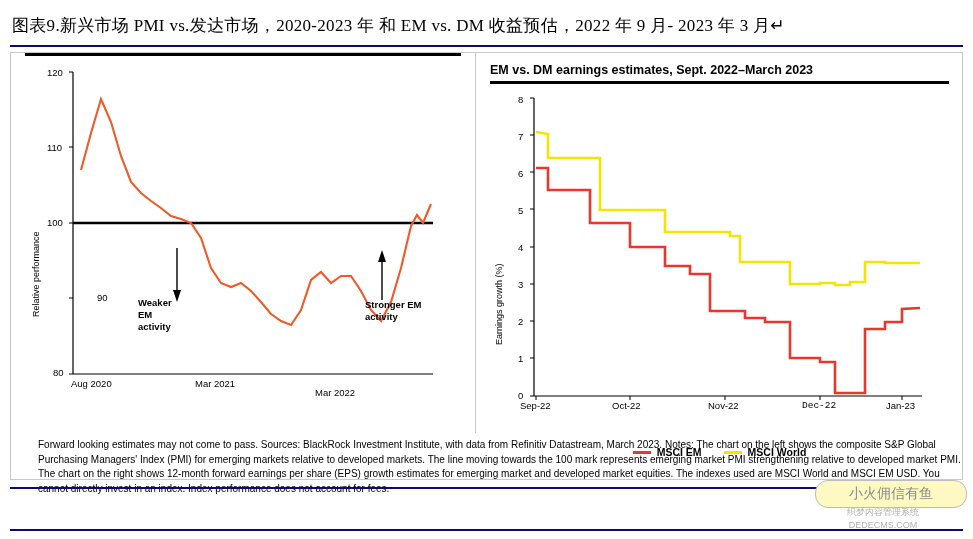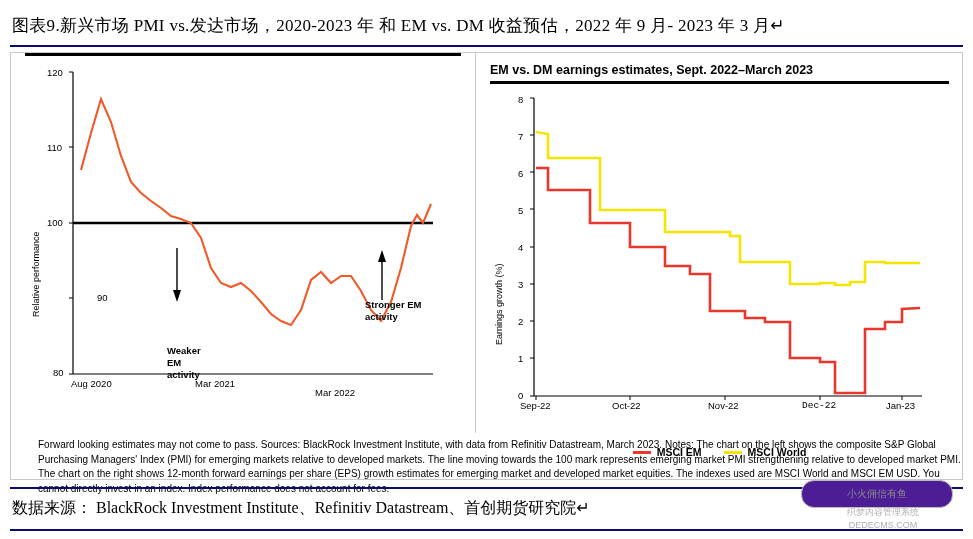--- a/index.html
+++ b/index.html
@@ -79,24 +79,24 @@
   
   .src-rule-top{position:absolute;left:10px;top:487px;width:953px;height:2px;background:#0b0b6b;}
   .src-rule-bot{position:absolute;left:10px;top:529px;width:953px;height:2px;background:#0b0b6b;}
   .source{
     position:absolute;left:12px;top:498px;width:800px;
     font-family:"Liberation Serif", serif;font-size:16px;color:#000;
   }
 
   
   .wm-circle{
-    position:absolute;right:20px;top:480px;
+    position:absolute;right:6px;top:480px;
     width:150px;height:26px;border:1px solid #bdbdbd;border-radius:13px;
-    font-size:10px;color:#8a8a8a;display:flex;align-items:center;justify-content:center;
-    background:#4c1d95;
+    font-size:14px;color:#8a8a8a;display:flex;align-items:center;justify-content:center;
+    background:#fef9c3;
   }
   .wm-sub{
     position:absolute;right:20px;top:506px;width:140px;text-align:center;
     font-size:9px;color:#b0b0b0;line-height:1.4;
   }
   .wm-ghost{
     position:absolute;left:180px;top:455px;font-size:13px;color:#efefef;letter-spacing:3px;
   }
 </style>
 </head>
@@ -135,21 +135,21 @@
           <line x1="44" y1="312" x2="48" y2="312" stroke="#000" stroke-width="1"></line>
 
           <polyline fill="none" stroke="#f05a28" stroke-width="2.1" points="56,108 66,71 76,37 86,60 96,94 106,120 116,131 126,139 136,146 146,154 156,157 166,161 176,176 186,206 196,221 206,225 216,221 226,229 236,240 246,252 256,259 266,263 276,248 286,218 296,210 306,221 316,214 326,214 336,229 346,248 356,259 366,240 376,206 386,164 392,153 398,161 406,142"></polyline>
 
           <line x1="152" y1="186" x2="152" y2="232" stroke="#000" stroke-width="1.4"></line>
           <polygon points="152,240 148,228 156,228" fill="#000"></polygon>
           <line x1="357" y1="238" x2="357" y2="196" stroke="#000" stroke-width="1.4"></line>
           <polygon points="357,188 353,200 361,200" fill="#000"></polygon>
         </svg>
 
-        <div class="annot" style="left:142px;top:235px;white-space:pre;margin-top:48px;">Weaker
+        <div class="annot" style="left:113px;top:235px;white-space:pre;">Weaker
 EM
 activity</div>
         <div class="annot" style="left:340px;top:237px;white-space:pre;">Stronger EM
 activity</div>
 
         <div class="xtick" style="left:46px;top:316px;">Aug 2020</div>
         <div class="xtick" style="left:170px;top:316px;">Mar 2021</div>
         <div class="xtick" style="left:290px;top:325px;">Mar 2022</div>
       </div>
     </div>
@@ -213,21 +213,20 @@
         <span class="swatch" style="background:#f5e400;"></span>
         <span>MSCI World</span>
       </div>
     </div>
 
     <div class="footnote">Forward looking estimates may not come to pass. Sources: BlackRock Investment Institute, with data from Refinitiv Datastream, March 2023. Notes: The chart on the left shows the composite S&amp;P Global Purchasing Managers' Index (PMI) for emerging markets relative to developed markets. The line moving towards the 100 mark represents emerging market PMI strengthening relative to developed market PMI. The chart on the right shows 12-month forward earnings per share (EPS) growth estimates for emerging market and developed market equities. The indexes used are MSCI World and MSCI EM USD. You cannot directly invest in an index. Index performance does not account for fees.</div>
   </div>
 
 
   <div class="src-rule-top"></div>
-  <div class="source">数据来源： BlackRock Investment Institute、Refinitiv Datastream、首创期货研究院↵</div>
   <div class="src-rule-bot"></div>
 
   <div class="wm-circle">小火佣信有鱼</div>
   <div class="wm-sub">
     <div>织梦内容管理系统</div>
     <div>DEDECMS.COM</div>
   </div>
 
 </div>
 

